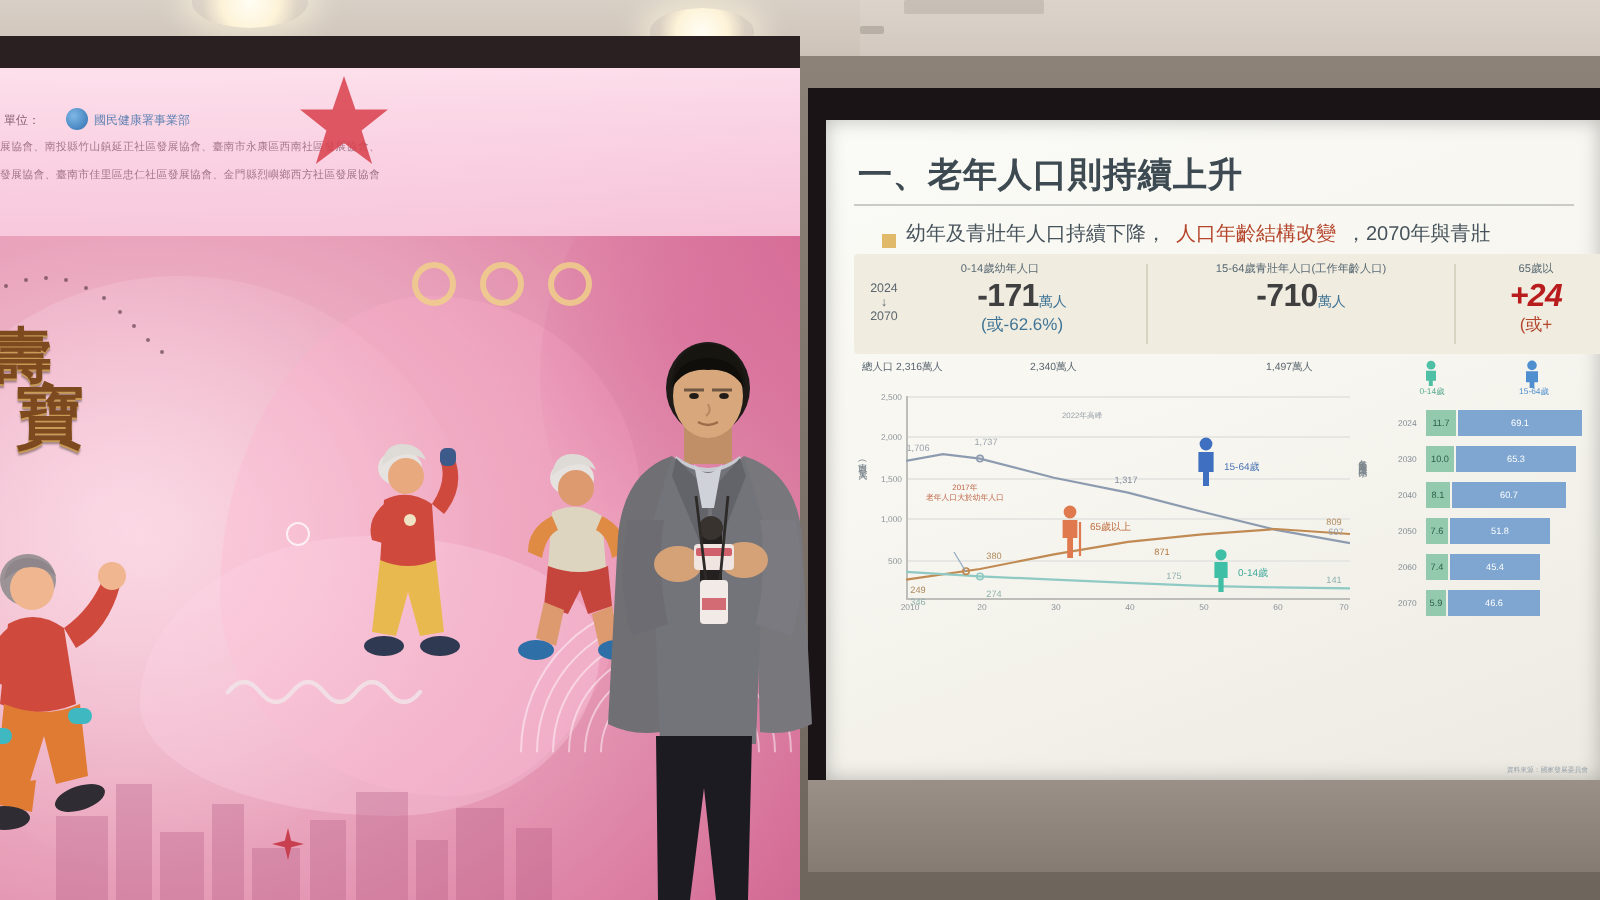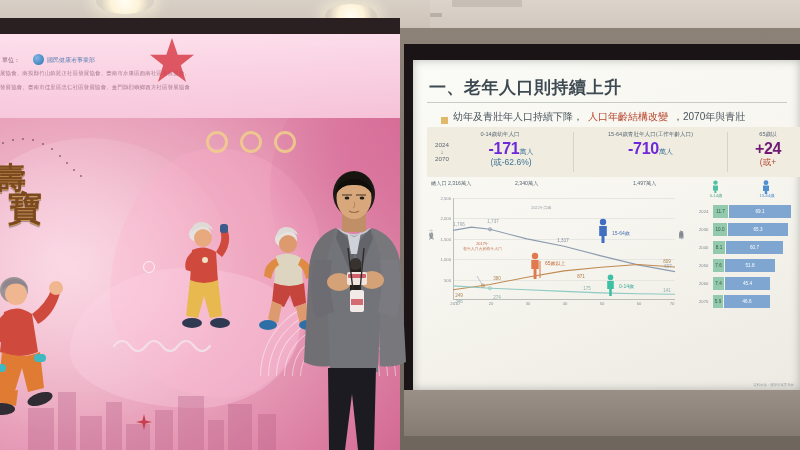--- a/index.html
+++ b/index.html
@@ -79,22 +79,22 @@
 
   .kpi-band{position:absolute;left:14px;top:67px;width:380px;height:50px;
     background:#f0ece0;border-radius:2px;}
   .kpi-col{position:absolute;top:0;height:50px;}
   .kpi-div{position:absolute;top:5px;width:1px;height:40px;background:#d9d3c2;}
   .kpi-head{position:absolute;top:4px;left:0;width:100%;text-align:center;
     font-size:5.6px;color:#5a6a74;white-space:nowrap;}
   .kpi-years{position:absolute;left:3px;top:14px;text-align:center;width:24px;
     font-size:6.2px;color:#5c6770;line-height:1.15;}
   .kpi-main{position:absolute;top:13px;left:24px;right:2px;text-align:center;}
-  .kpi-big{font-size:16px;font-weight:bold;color:#6d28d9;letter-spacing:-.3px;}
-  .kpi-big.red{color:#701a75;}
+  .kpi-big{font-size:16px;font-weight:bold;color:#404040;letter-spacing:-.3px;}
+  .kpi-big.red{color:#b91c1c;font-style:italic;}
   .kpi-unit{font-size:7px;color:#3f7496;}
   .kpi-unit.red{color:#b5452c;}
   .kpi-sub{font-size:8.5px;color:#3f7496;margin-top:-1px;}
   .kpi-sub.red{color:#b5452c;}
 
   
   .chart-wrap{position:absolute;left:8px;top:120px;width:272px;height:140px;}
   .tot-label{position:absolute;font-size:5.2px;color:#5a6670;white-space:nowrap;}
   .plot{position:absolute;left:32px;top:18px;width:222px;height:102px;}
   .gridline{position:absolute;left:0;width:100%;height:1px;background:#e6e6e2;}

